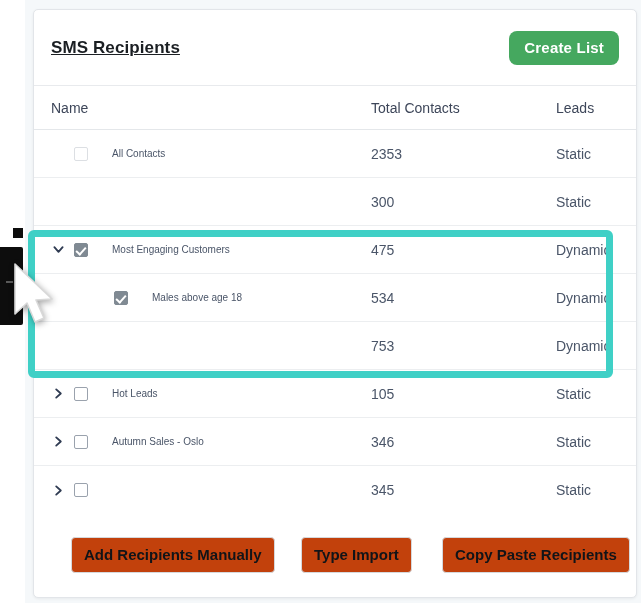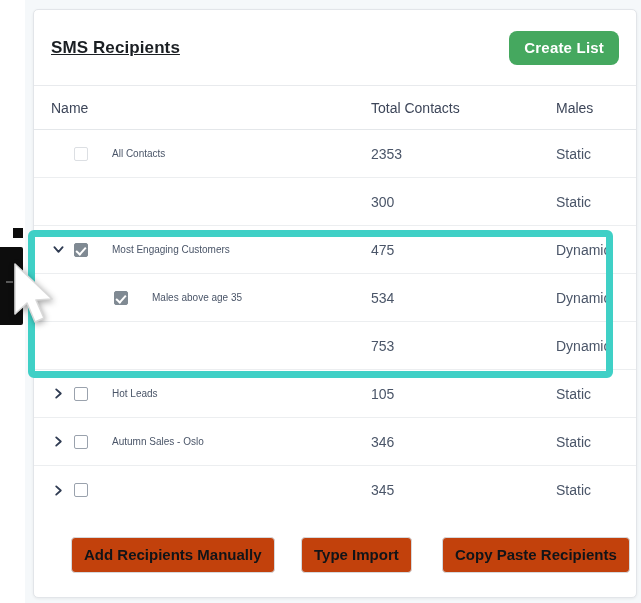--- a/index.html
+++ b/index.html
@@ -257,21 +257,21 @@
   <div class="table">
 
     <div class="row head-row">
       <div class="c-name">
         <span class="th">Name</span>
       </div>
       <div class="c-total">
         <span class="th">Total Contacts</span>
       </div>
       <div class="c-type">
-        <span class="th">Males</span>
+        <span class="th">Leads</span>
       </div>
     </div>
 
     <div id="rows-container">
         <div class="row">
           <div class="c-name">
             <span class="chev empty">
               <svg width="11" height="11" viewBox="0 0 12 12">
                 <path d="M3.5 1.5 L8.5 6 L3.5 10.5" fill="none" stroke="currentColor" stroke-width="2" stroke-linecap="round" stroke-linejoin="round"></path>
               </svg>
@@ -312,21 +312,21 @@
           </div>
         </div>
         <div class="row">
           <div class="c-name indent-1">
             <span class="chev empty">
               <svg width="11" height="11" viewBox="0 0 12 12">
                 <path d="M3.5 1.5 L8.5 6 L3.5 10.5" fill="none" stroke="currentColor" stroke-width="2" stroke-linecap="round" stroke-linejoin="round"></path>
               </svg>
             </span>
             <span class="cb checked"></span>
-            <span class="name-text">Males above age 35</span>
+            <span class="name-text">Males above age 18</span>
           </div>
           <div class="c-total">
             <span class="cell-text">534</span>
           </div>
           <div class="c-type">
             <span class="cell-text">Dynamic</span>
           </div>
         </div>
         <div class="row">
           <div class="c-total">

